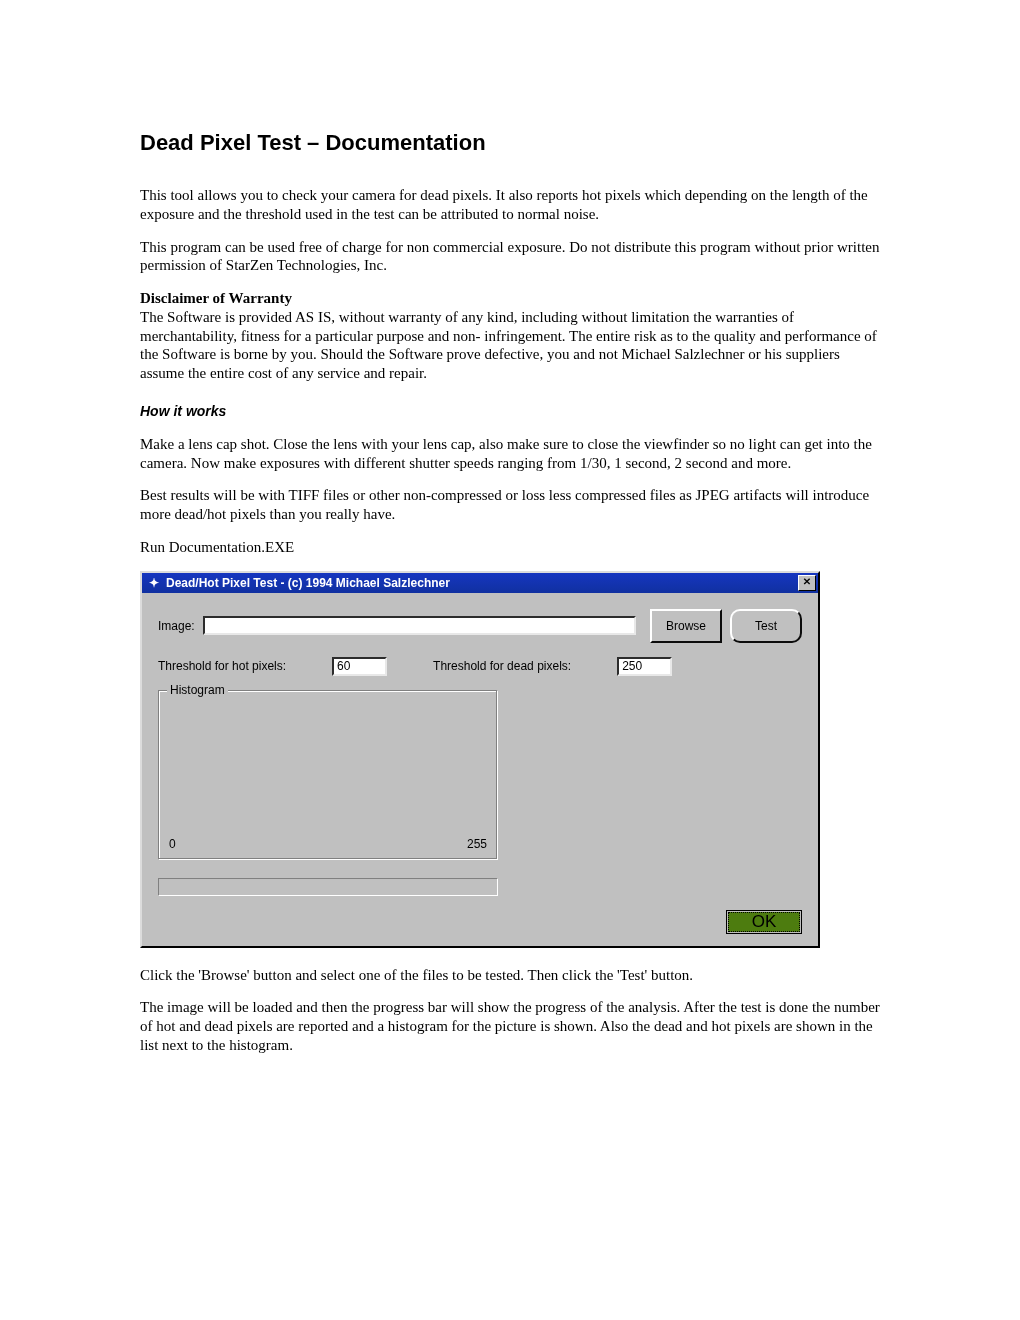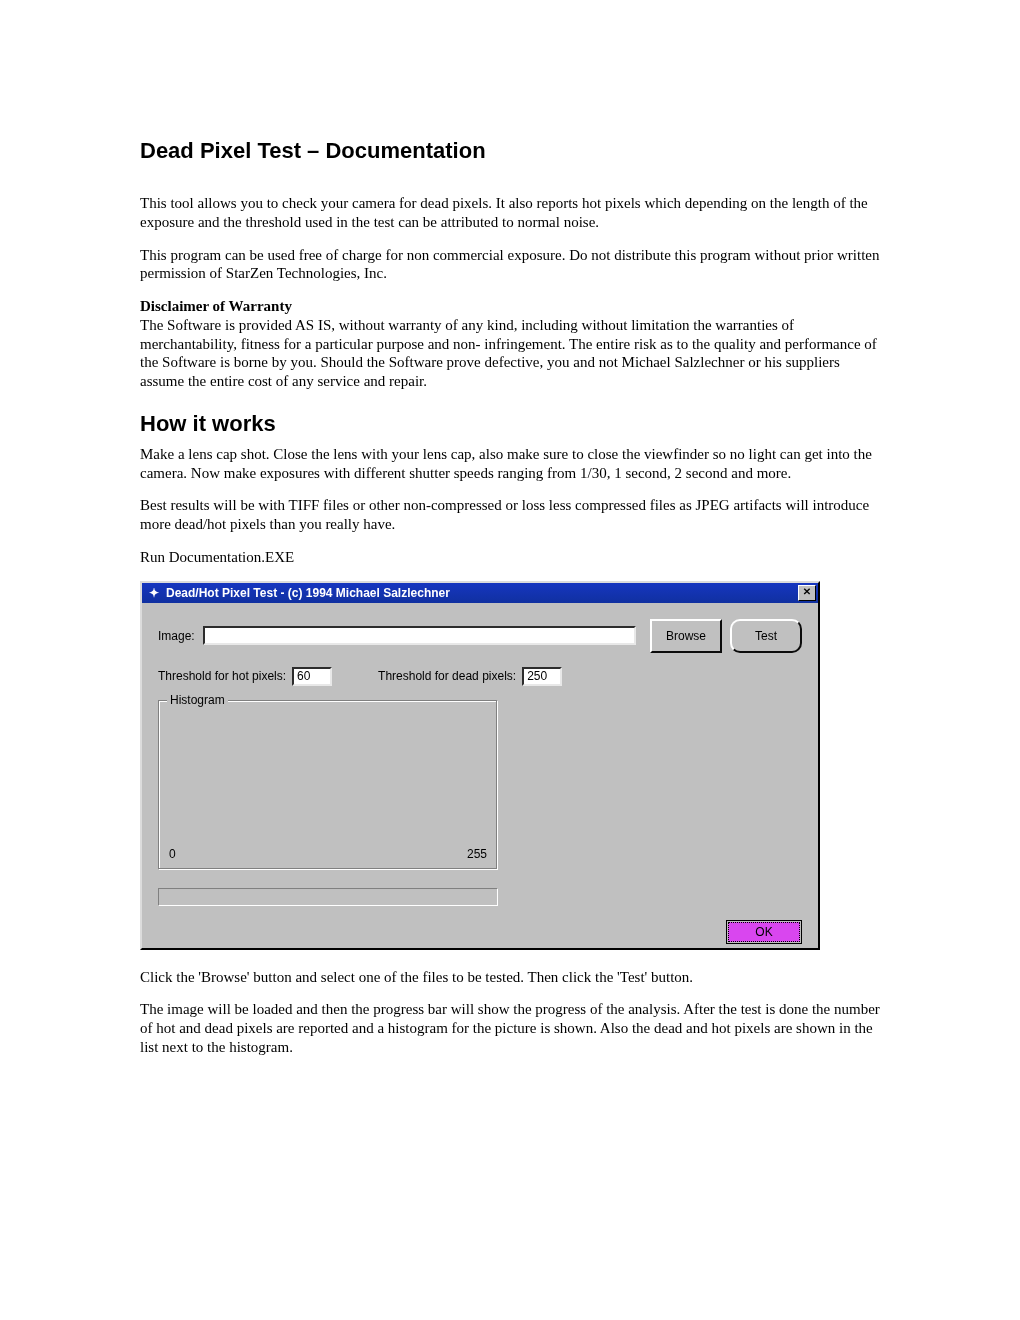--- a/index.html
+++ b/index.html
@@ -12,35 +12,36 @@
     }
     .page {
       width: 1020px;
       box-sizing: border-box;
       padding: 130px 140px 60px 140px;
     }
     h1.doc-title {
       font-family: Arial, Helvetica, sans-serif;
       font-weight: bold;
       font-size: 22px;
-      margin: 8px 0 30px 0;
+      margin: 0 0 30px 0;
     }
     p {
       margin: 7px 0 14px 0;
       line-height: 1.25;
     }
     .disclaimer-heading {
       font-weight: bold;
       margin-bottom: 0;
     }
     h2.section {
       font-family: Arial, Helvetica, sans-serif;
       font-weight: bold;
-      font-size: 22px;
-      margin: 20px 0 8px 0;
+      font-style: italic;
+      font-size: 14px;
+      margin: 20px 0 16px 0;
     }
 
     
     .window {
       width: 680px;
       background: #c0c0c0;
       border: 2px solid #000;
       border-top-color: #dcdcdc;
       border-left-color: #dcdcdc;
       border-right-color: #000;
@@ -84,21 +85,21 @@
       border-left-color: #fff;
       color: #000;
       font-family: Arial, sans-serif;
       font-size: 10px;
       font-weight: bold;
       line-height: 12px;
       text-align: center;
       cursor: default;
     }
     .client {
-      padding: 16px 16px 4px 16px;
+      padding: 16px 16px 12px 16px;
       font-family: "MS Sans Serif", Tahoma, Arial, sans-serif;
       font-size: 12px;
       color: #000;
     }
     .row {
       display: flex;
       align-items: center;
       margin-bottom: 14px;
     }
     .label {
@@ -112,21 +113,21 @@
       border-left-color: #808080;
       border-right-color: #e8e8e8;
       border-bottom-color: #e8e8e8;
       height: 19px;
       box-sizing: border-box;
       padding: 1px 3px;
       font-family: inherit;
       font-size: 12px;
     }
     .img-input { flex: 1; margin-right: 14px; }
-    .num-input { width: 40px; }
+    .num-input { width: 55px; margin-left: 40px; }
     .btn {
       background: #c0c0c0;
       border: 2px outset #fff;
       border-top-color: #fff;
       border-left-color: #fff;
       border-right-color: #606060;
       border-bottom-color: #606060;
       height: 34px;
       min-width: 72px;
       box-sizing: border-box;
@@ -228,28 +229,28 @@
       display: flex;
       justify-content: flex-end;
       margin-top: 14px;
     }
     .ok-btn {
       border: 1px solid #000;
       padding: 1px;
       box-sizing: border-box;
     }
     .ok-btn .inner {
-      background: #d946ef;
+      background: #4d7c0f;
       border: 1px dotted #000;
       min-width: 72px;
       height: 20px;
       display: flex;
       align-items: center;
       justify-content: center;
-      font-size: 12px;
+      font-size: 17px;
       box-sizing: border-box;
     }
   </style>
 </head>
 <body>
 
 <div class="page">
 
   <h1 class="doc-title">Dead Pixel Test – Documentation</h1>
 

